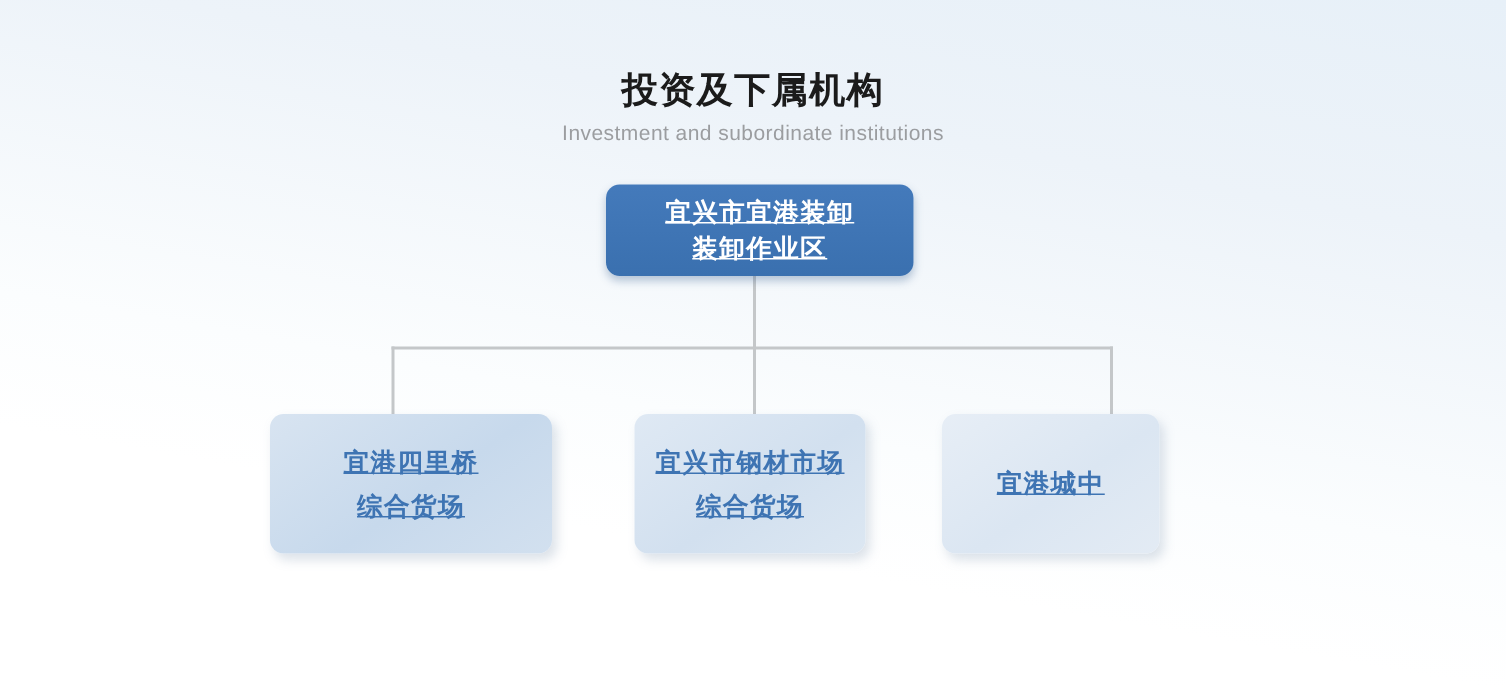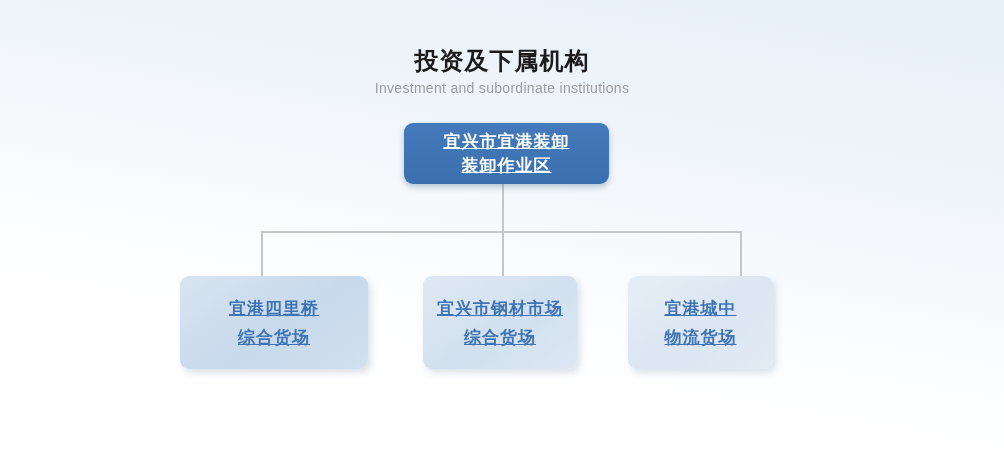--- a/index.html
+++ b/index.html
@@ -125,16 +125,15 @@
     <span>综合货场</span>
   </div>
 
   <div class="node child-node child-2">
     <span>宜兴市钢材市场</span>
     <span>综合货场</span>
   </div>
 
   <div class="node child-node child-3">
     <span>宜港城中</span>
-    <span>物流货场</span>
   </div>
 
 </div>
 
 </body></html>

